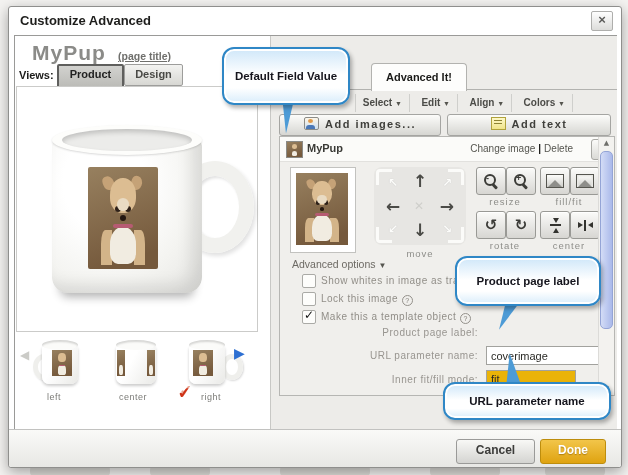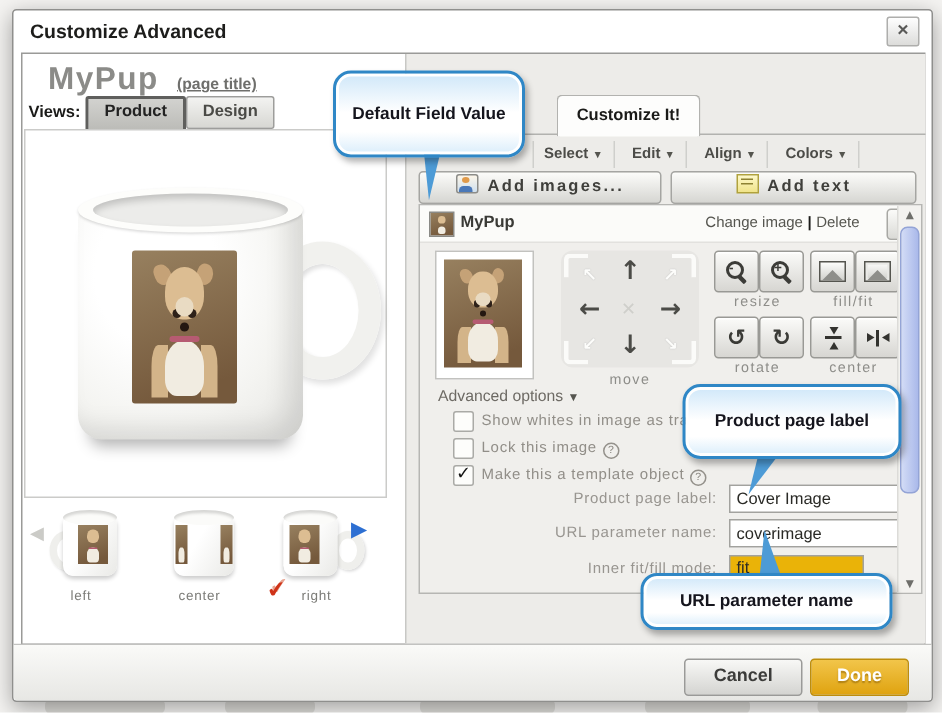--- a/index.html
+++ b/index.html
@@ -277,21 +277,21 @@
           <div class="chest"></div>
           <div class="collar"></div>
       </div>
     </div>
     <div class="thumb-label" style="left:186px;top:356px;">right</div>
 
     <div class="nav-arrow" style="left:219px;top:309px;font-size:14px;color:#2d6fd2;">▶</div>
 
     <div class="right-panel">
       <div class="tabline"></div>
-      <div class="tab">Customize It!</div>
+      <div class="tab">Advanced It!</div>
 
       <div class="menu-row">
         <div class="menu-item"><span>Select</span> <span class="car">▼</span></div>
         <div class="menu-item"><span>Edit</span> <span class="car">▼</span></div>
         <div class="menu-item"><span>Align</span> <span class="car">▼</span></div>
         <div class="menu-item"><span>Colors</span> <span class="car">▼</span></div>
       </div>
 
       <div class="add-btn" style="left:176px;width:162px;">
         <span class="ic ic-addtext"></span><span>Add text</span>
@@ -409,21 +409,20 @@
           <div class="cb-label"><span>Lock this image</span><span class="help-ic">?</span></div>
         </div>
         <div class="cb-row" style="top:173px;">
           <div class="cb-box">
               <span class="chk">✓</span>
             </div>
           <div class="cb-label"><span>Make this a template object</span><span class="help-ic">?</span></div>
         </div>
 
         <div class="field-label" style="top:190px;">Product page label:</div>
-        <input class="field-input" style="top: 186px;" value="Cover Image">
 
         <div class="field-label" style="top:213px;">URL parameter name:</div>
         <input class="field-input" style="top: 209px;" value="coverimage">
 
         <div class="field-label" style="top:237px;">Inner fit/fill mode:</div>
         <div class="dd" style="top:233px;">fit</div>
 
         <div class="obj-scroll">
           <div class="up">▲</div>
           <div class="thumb"></div>
@@ -438,13 +437,13 @@
     <div class="btn-done">Done</div>
   </div>
 </div>
 
 <div class="tail" style="left:284px;top:96px;border-top:37px solid #4d9bd6;border-right:13px solid transparent;transform:rotate(-6deg);"></div>
 <div class="tail" style="left:503px;top:297px;border-top:35px solid #4d9bd6;border-right:15px solid transparent;transform:rotate(14deg);"></div>
 <div class="tail" style="left:508px;top:354px;border-bottom:31px solid #4d9bd6;border-right:15px solid transparent;transform:rotate(6deg);"></div>
 
 <div class="callout" style="left:222px;top:47px;width:124px;height:54px;">Default Field Value</div>
 <div class="callout" style="left:455px;top:256px;width:142px;height:46px;">Product page label</div>
-<div class="callout" style="left:427px;top:382px;width:164px;height:34px;border-radius:11px;">URL parameter name</div>
+<div class="callout" style="left:443px;top:382px;width:164px;height:34px;">URL parameter name</div>
 
 </body></html>

